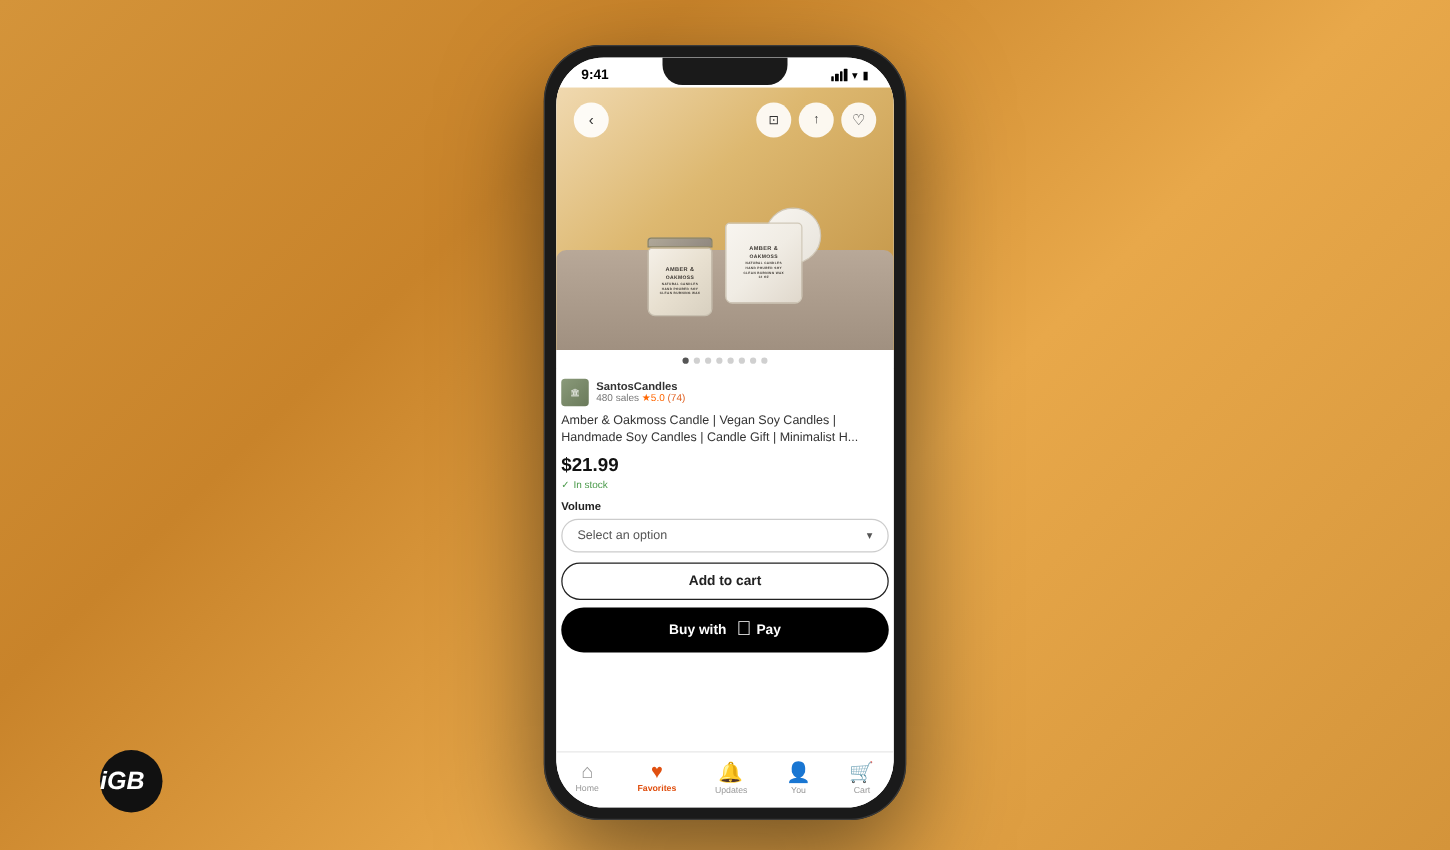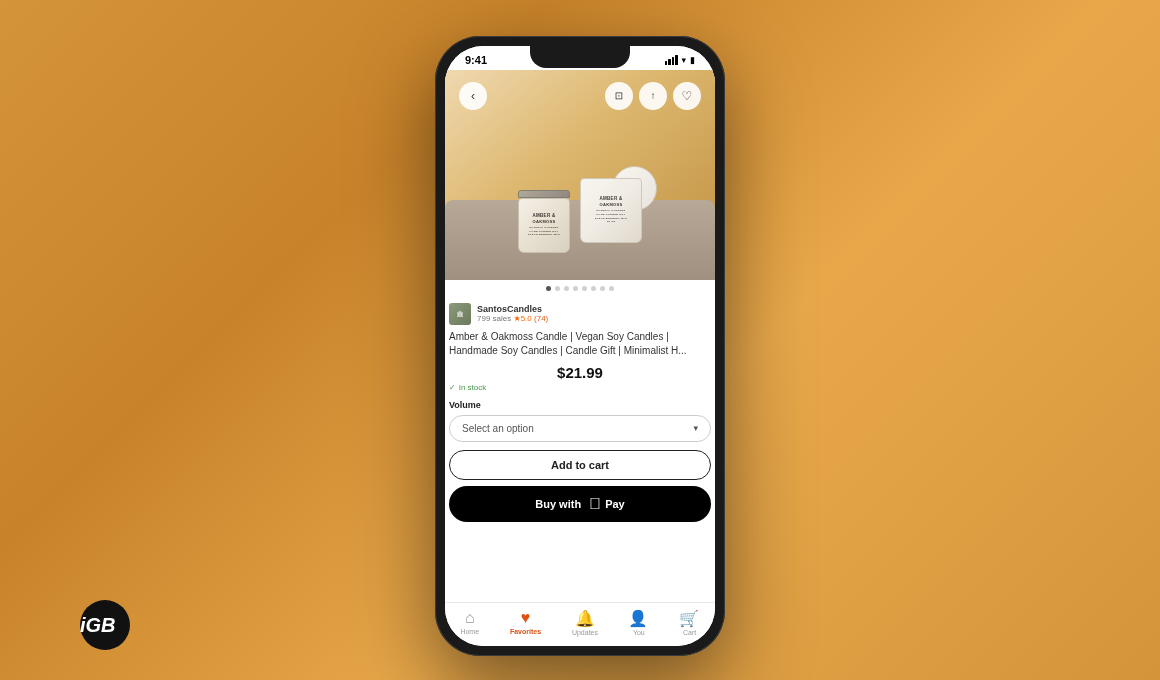--- a/index.html
+++ b/index.html
@@ -288,21 +288,20 @@
       color: #333;
       line-height: 1.4;
       margin-bottom: 6px;
     }
 
     .product-price {
       font-size: 15px;
       font-weight: 700;
       color: #111;
       margin-bottom: 2px;
-      text-align: center;
     }
 
     .in-stock {
       display: flex;
       align-items: center;
       gap: 3px;
       font-size: 8px;
       color: #4a9a4a;
       margin-bottom: 8px;
     }
@@ -541,21 +540,21 @@
 
     <div class="product-details">
 
       <div class="seller-row">
         <div class="seller-avatar">
           <span>🏛</span>
         </div>
         <div class="seller-info">
           <span class="seller-name">SantosCandles</span>
           <span class="seller-meta">
-            <span>799 sales</span>
+            <span>480 sales</span>
             <span class="rating">★5.0</span>
             <span class="review-count">(74)</span>
           </span>
         </div>
       </div>
 
       <div class="product-title">Amber &amp; Oakmoss Candle | Vegan Soy Candles | Handmade Soy Candles | Candle Gift | Minimalist H...</div>
 
       <div class="product-price">$21.99</div>
 

